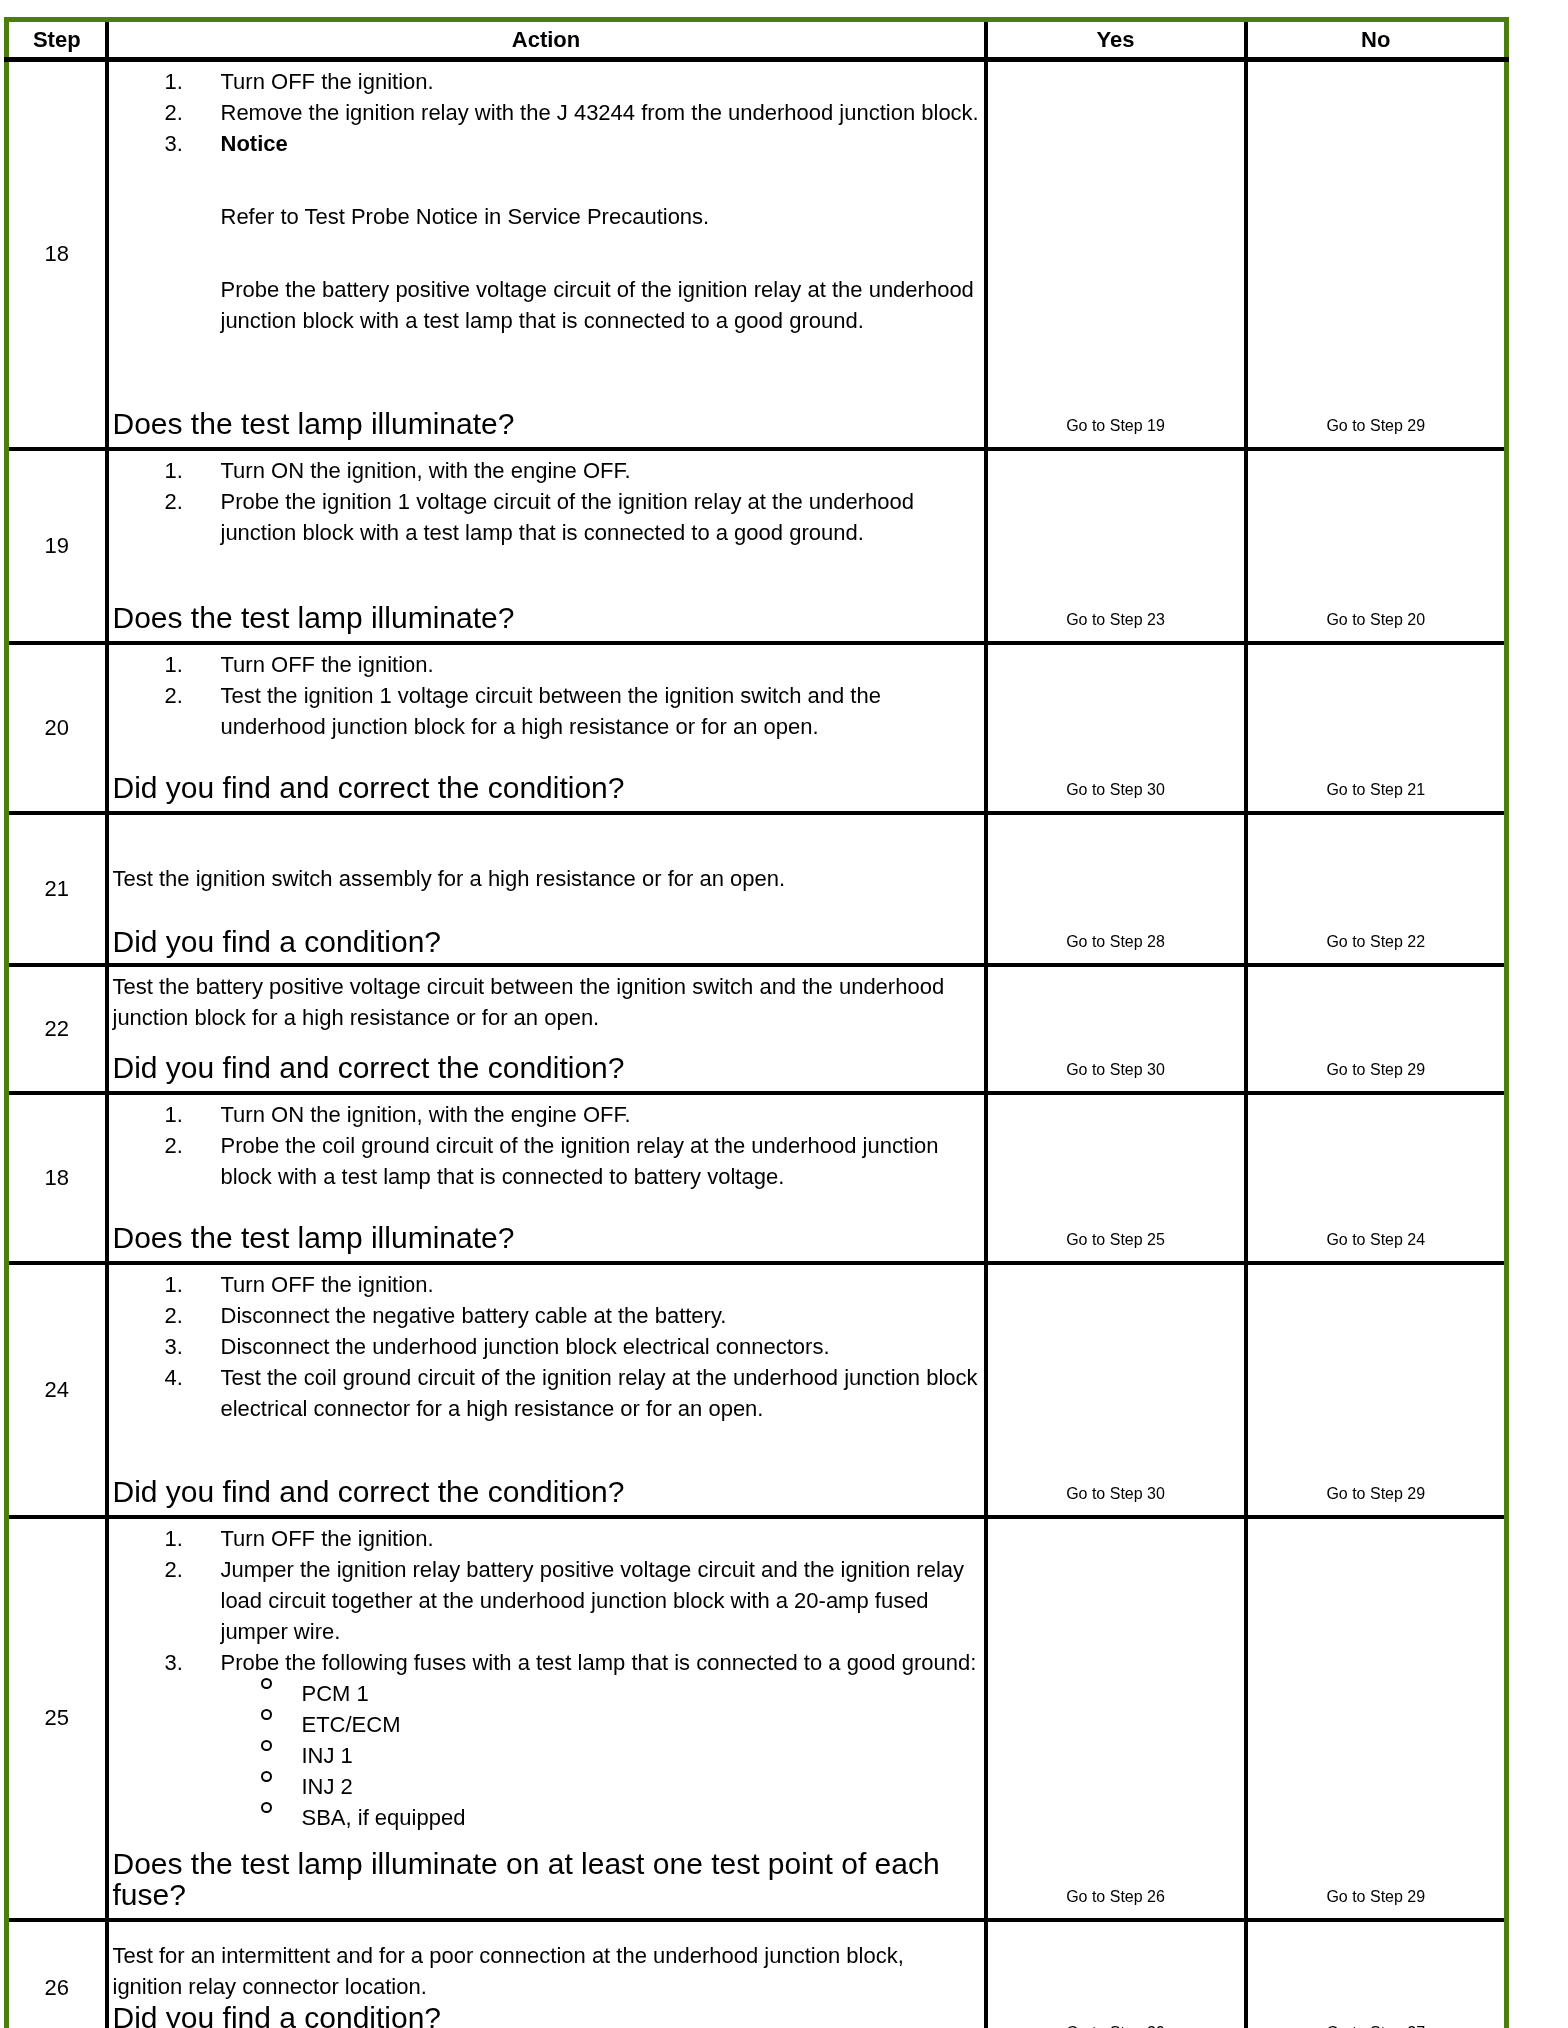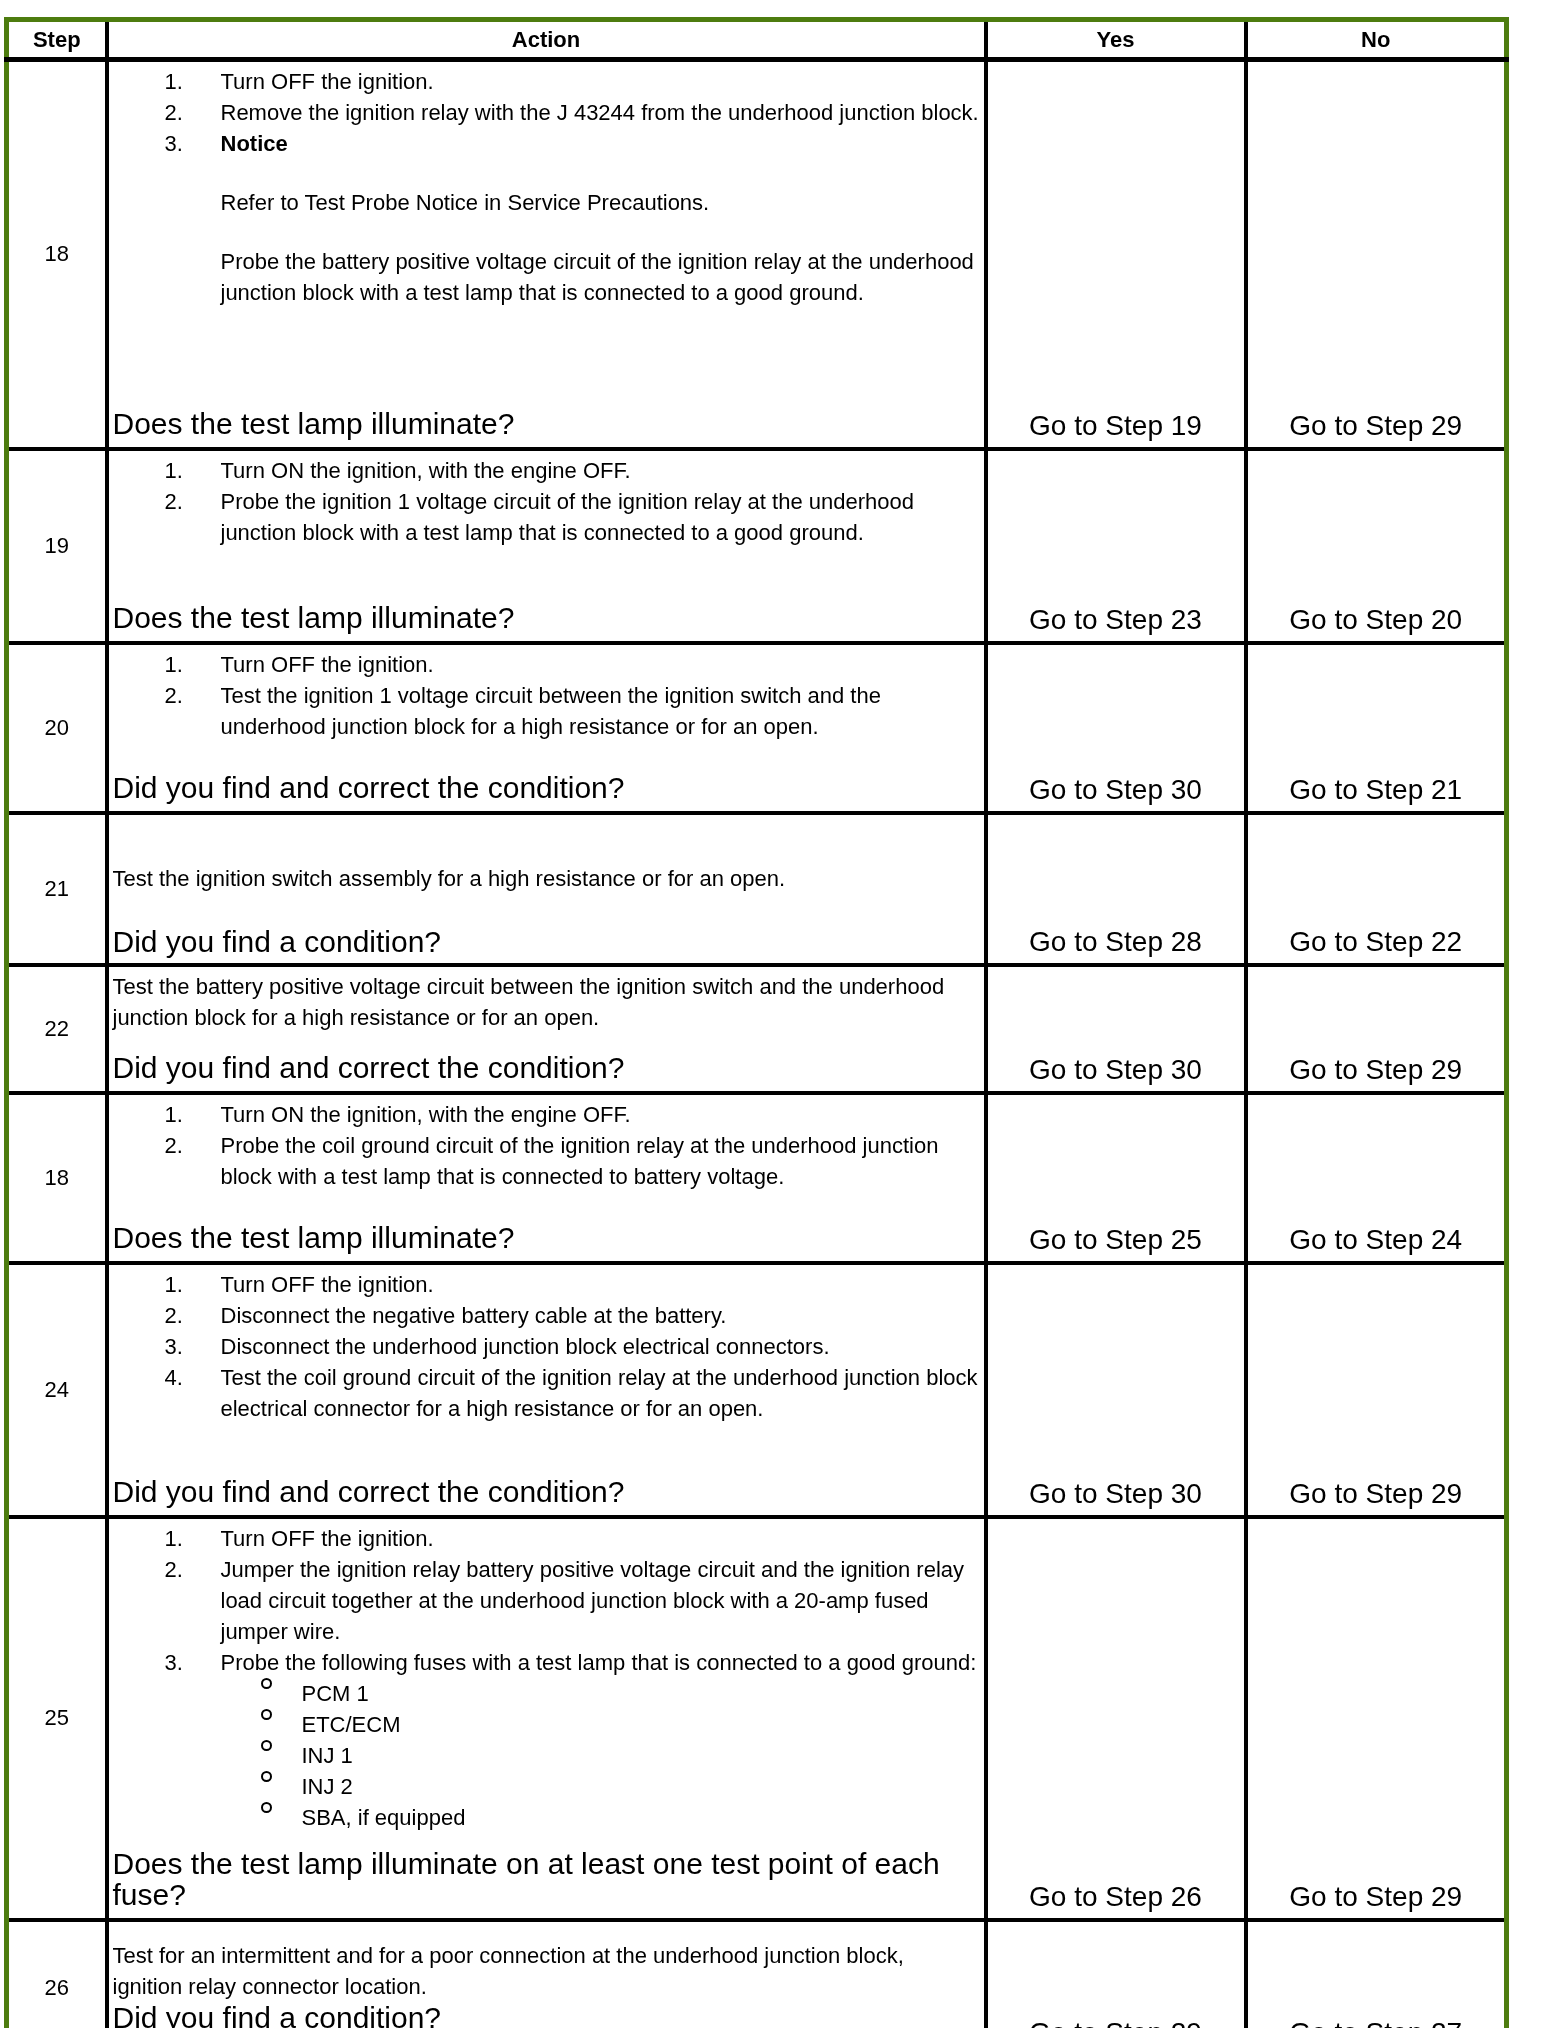--- a/index.html
+++ b/index.html
@@ -30,23 +30,23 @@
   .num{flex:0 0 56px;margin-left:52px;}
   .litext{flex:1 1 auto;}
   .bold{font-weight:bold;}
   .sub{display:flex;align-items:flex-start;margin-left:148px;}
   .circle{
     width:11px;height:11px;border:2px solid #000;border-radius:50%;
     flex:0 0 auto;margin-right:30px;box-sizing:border-box;
   }
   .para{}
   .para.indent{margin-left:108px;}
-  .para.spaced{margin-top:28px;}
+  .para.spaced{margin-top:42px;}
   .question{font-size:30px;line-height:31px;}
-  td.goto{vertical-align:bottom;text-align:center;font-size:28px;}
+  td.goto{vertical-align:bottom;text-align:center;font-size:16px;}
   td.goto div{padding-bottom:6px;line-height:31px;}
 </style>
 </head>
 <body>
 
 <table class="diag">
   <colgroup>
     <col style="width:100px">
     <col style="width:879px">
     <col style="width:260px">

